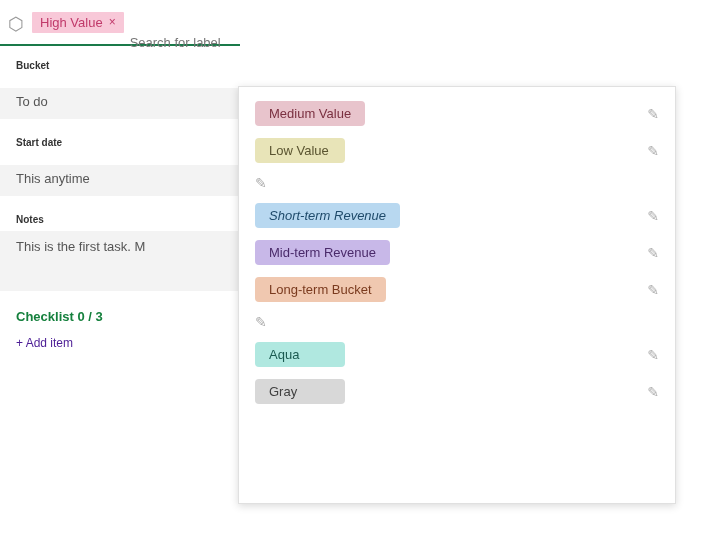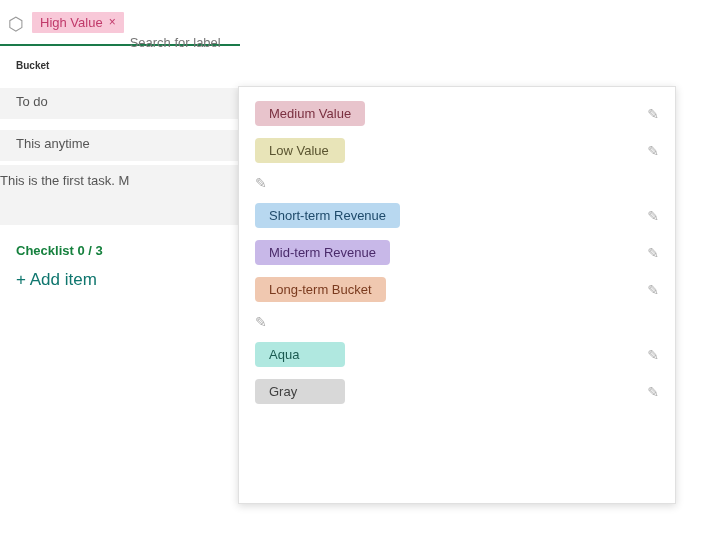--- a/index.html
+++ b/index.html
@@ -82,40 +82,40 @@
       font-size: 13px;
       color: #555;
       padding: 6px 16px 10px 16px;
       background: #f3f3f3;
       margin: 11px 0 4px 0;
     }
 
     .notes-value {
       font-size: 13px;
       color: #555;
-      padding: 8px 0;
+      padding: 8px 16px;
       background: #f3f3f3;
       margin: 0 0 4px 0;
       min-height: 60px;
     }
 
     .checklist-label {
       font-size: 13px;
       font-weight: 600;
       color: #15803d;
       padding: 14px 16px 6px 16px;
     }
 
     .add-item-row {
       display: flex;
       align-items: center;
       padding: 6px 16px;
       gap: 6px;
-      color: #0f766e;
-      font-size: 17px;
+      color: #4c1d95;
+      font-size: 12px;
     }
 
     
     .dropdown-panel {
       position: absolute;
       top: 46px;
       left: 238px;
       width: 438px;
       height: 418px;
       background: #fff;
@@ -179,22 +179,24 @@
     <div class="tag-chip">
       <span>High Value</span>
       <span class="tag-chip-close">×</span>
     </div>
     <input class="search-input" type="text" placeholder="Search for label" style="">
   </div>
 
   <div class="section-label">Bucket</div>
   <div class="section-value">To do</div>
 
+  <div class="section-label">Start date</div>
   <div class="section-value">This anytime</div>
 
+  <div class="section-label">Notes</div>
   <div class="notes-value">This is the first task. M</div>
 
   <div class="checklist-label">Checklist 0 / 3</div>
   <div class="add-item-row">
     <span>+ Add item</span>
   </div>
 </div>
 
 <div class="dropdown-panel">
   <div class="dropdown-scroll" id="label-list">
@@ -203,21 +205,21 @@
         <span class="edit-icon">✎</span>
       </div>
       <div class="label-row">
         <span class="label-pill" style="background: rgb(232, 228, 184); color: rgb(90, 84, 48);">Low Value</span>
         <span class="edit-icon">✎</span>
       </div>
       <div class="label-row">
         <span class="edit-icon">✎</span>
       </div>
       <div class="label-row">
-        <span class="label-pill" style="background: rgb(184, 216, 240); color: rgb(30, 74, 106);">Short-term Revenue</span>
+        <span class="label-pill" style="background: rgb(184, 216, 240); color: rgb(30, 74, 106); font-style: italic;">Short-term Revenue</span>
         <span class="edit-icon">✎</span>
       </div>
       <div class="label-row">
         <span class="label-pill" style="background: rgb(200, 184, 232); color: rgb(74, 42, 106);">Mid-term Revenue</span>
         <span class="edit-icon">✎</span>
       </div>
       <div class="label-row">
         <span class="label-pill" style="background: rgb(240, 200, 176); color: rgb(122, 58, 30);">Long-term Bucket</span>
         <span class="edit-icon">✎</span>
       </div>

